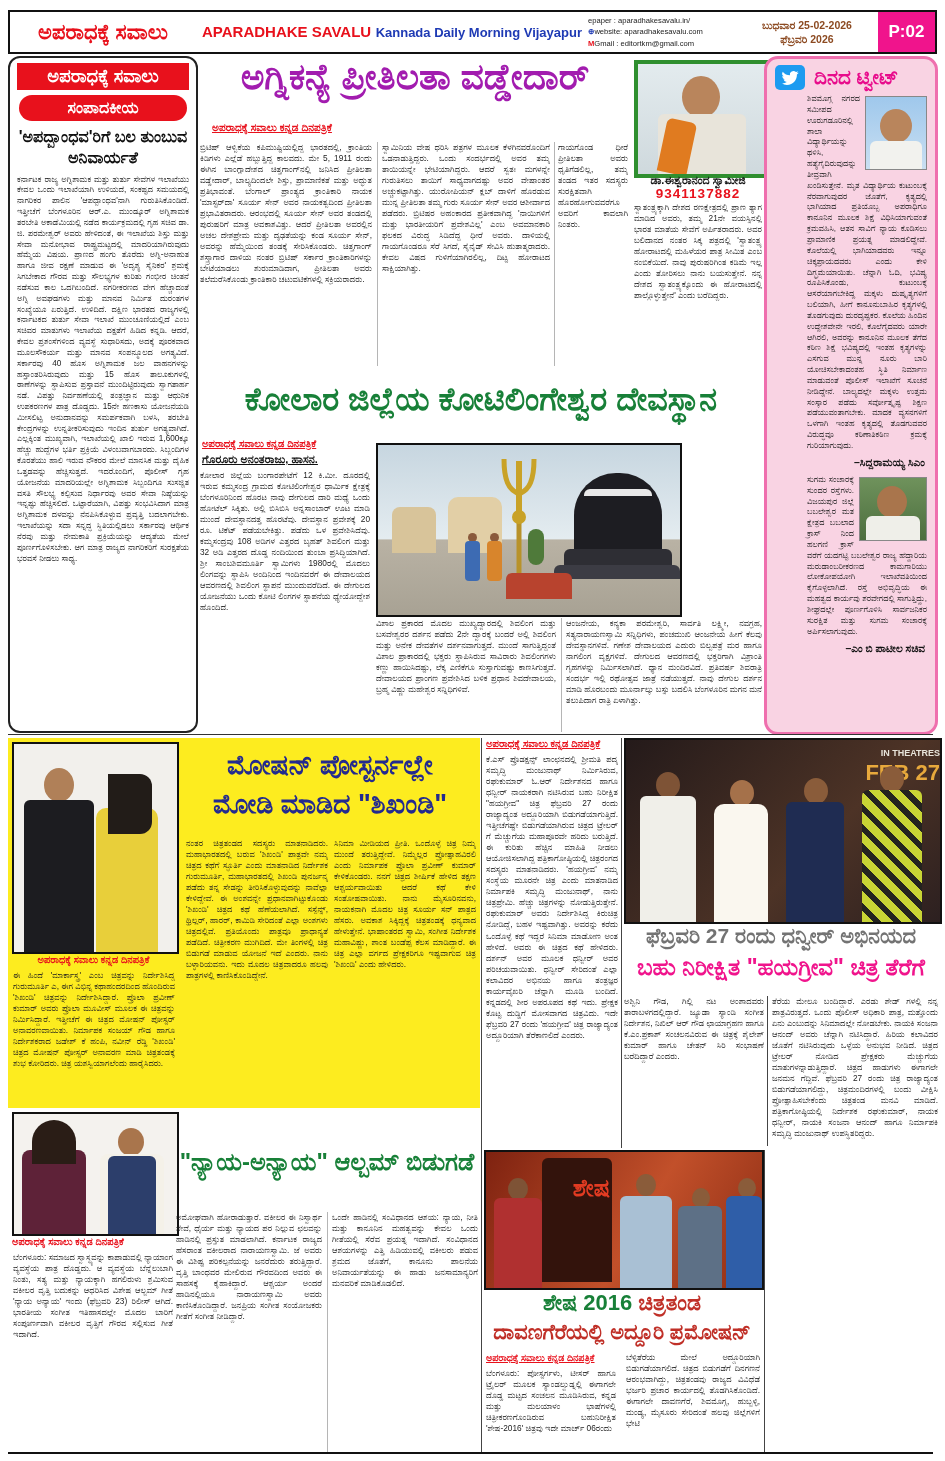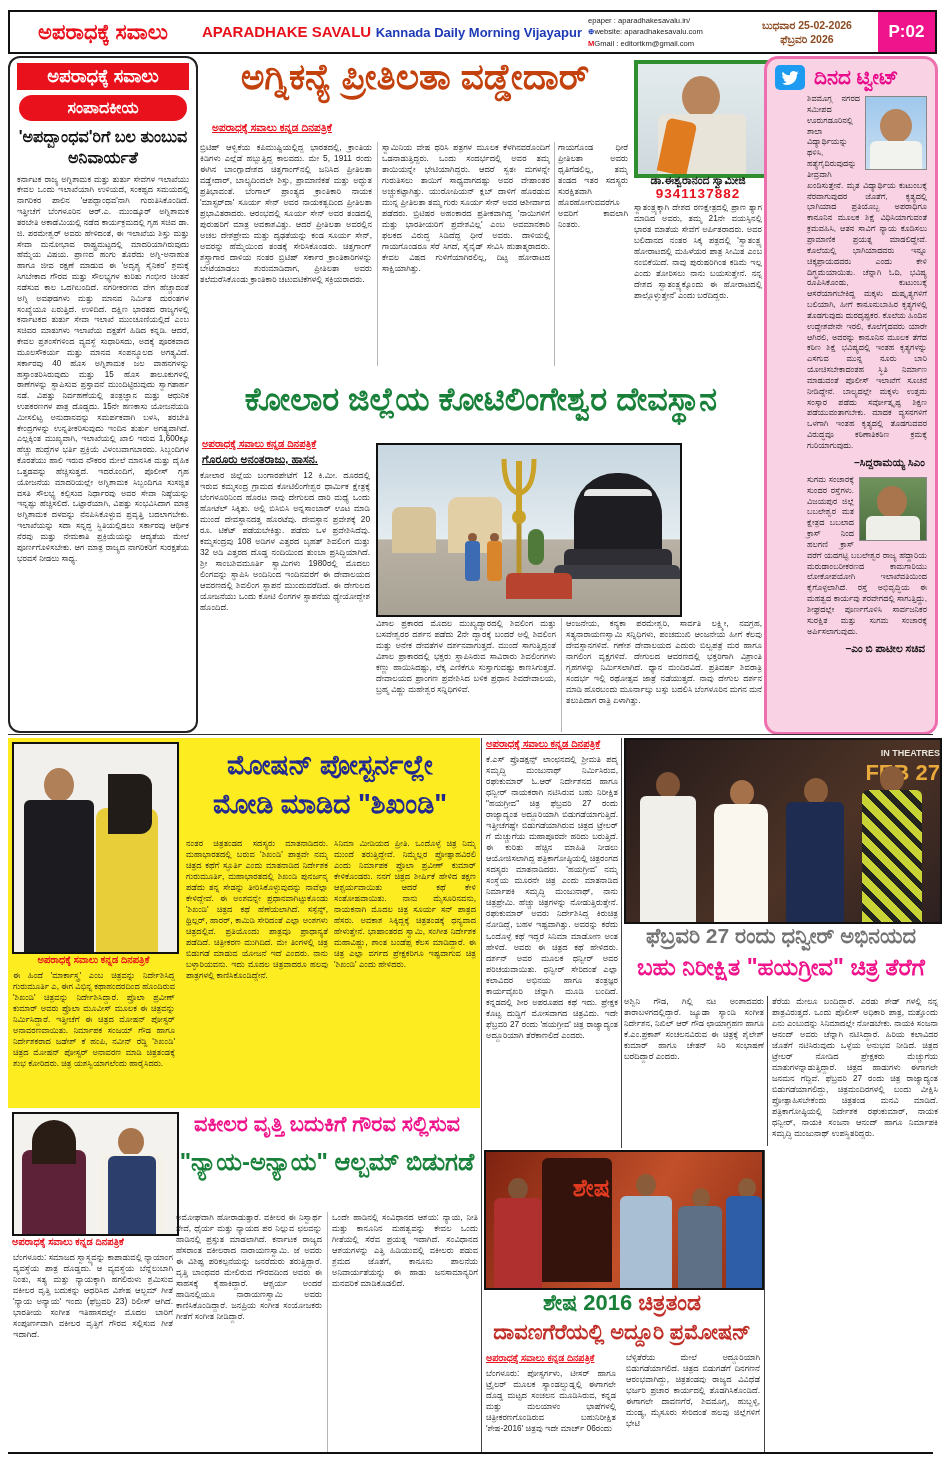--- a/index.html
+++ b/index.html
@@ -28,21 +28,21 @@
                align-items:center;justify-content:center;font-weight:bold;font-size:17px;}
 
   
   #edbox{left:8px;top:56px;width:190px;height:677px;border:2px solid #222;border-radius:12px;padding:4px 6px;box-sizing:border-box;}
   .ed-mast{background:#e8111c;color:#fff;text-align:center;font-size:18px;font-weight:bold;padding:3px 0;margin:1px 1px 5px;}
   .ed-pill{background:#e8111c;color:#fff;border-radius:16px;text-align:center;font-size:16px;font-weight:bold;padding:4px 0;margin:0 3px 6px;}
   .ed-head{font-size:16px;font-weight:bold;text-align:center;line-height:1.3;color:#101010;margin-bottom:6px;}
   .ed-body{font-size:8.2px;line-height:1.32;text-align:justify;color:#222;padding:0 1px;height:498px;overflow:hidden;}
 
   
-  #lead-headline{left:200px;top:56px;width:430px;height:62px;color:#c2410c;font-size:36px;}
+  #lead-headline{left:200px;top:56px;width:430px;height:62px;color:#a21caf;font-size:36px;}
   #lead-tagline{left:212px;top:121px;width:230px;}
   
   #twbox{left:764px;top:56px;width:174px;height:679px;background:#f9d3e3;border:3px solid #ef6fae;
          border-radius:14px;box-sizing:border-box;padding:6px 8px;}
   .tw-head{display:flex;align-items:center;margin-bottom:4px;}
   .tw-icon{width:30px;height:25px;background:#1d9bf0;border-radius:5px;display:flex;align-items:center;justify-content:center;}
   .tw-title{color:#e80c8c;font-size:20px;font-weight:bold;margin-left:9px;}
   .tw-text{font-size:8.1px;line-height:1.34;text-align:justify;color:#222;margin-left:32px;}
   .tw-sig{text-align:right;font-weight:bold;font-size:10.5px;color:#111;margin:4px 2px 6px 0;}
   .tw-photo{float:right;border:1px solid #888;margin:2px 0 3px 5px;position:relative;overflow:hidden;}
@@ -219,21 +219,20 @@
     <div class="head-c" style="left:26px;top:10px;width:26px;height:28px;background:#b98a62;"></div>
     <div class="fig" style="left:8px;top:36px;width:64px;height:84px;background:#5e2238;border-radius:8px 8px 0 0;"></div>
     <div class="fig" style="left:18px;top:6px;width:44px;height:44px;background:#2a1d16;border-radius:50% 50% 0 0;"></div>
     <div class="head-c" style="left:104px;top:14px;width:26px;height:28px;background:#a9754c;"></div>
     <div class="fig" style="left:86px;top:40px;width:64px;height:80px;background:#f4f1e8;border-radius:8px 8px 0 0;"></div>
     <div class="fig" style="left:94px;top:42px;width:48px;height:78px;background:#2c3e6b;border-radius:6px 6px 0 0;"></div>
   </div>
   <div class="abs cap-red" style="left:8px;top:1236px;width:171px;text-align:left;padding-left:4px;">ಅಪರಾಧಕ್ಕೆ ಸವಾಲು ಕನ್ನಡ ದಿನಪತ್ರಿಕೆ</div>
   <div class="abs body-text" style="left:13px;top:1252px;width:160px;height:200px;">ಬೆಂಗಳೂರು: ಸಮಾಜದ ಸ್ವಾಸ್ಥ್ಯವನ್ನು ಕಾಪಾಡುವಲ್ಲಿ ನ್ಯಾಯಾಂಗ ವ್ಯವಸ್ಥೆಯ ಪಾತ್ರ ದೊಡ್ಡದು. ಆ ವ್ಯವಸ್ಥೆಯ ಬೆನ್ನೆಲುಬಾಗಿ ನಿಂತು, ಸತ್ಯ ಮತ್ತು ನ್ಯಾಯಕ್ಕಾಗಿ ಹಗಲಿರುಳು ಶ್ರಮಿಸುವ ವಕೀಲರ ವೃತ್ತಿ ಬದುಕನ್ನು ಆಧರಿಸಿದ ವಿಶೇಷ ಆಲ್ಬಮ್ ಗೀತೆ 'ನ್ಯಾಯ ಅನ್ಯಾಯ' ಇಂದು (ಫೆಬ್ರವರಿ 23) ರಿಲೀಸ್ ಆಗಿದೆ. ಭಾರತೀಯ ಸಂಗೀತ ಇತಿಹಾಸದಲ್ಲೇ ಮೊದಲ ಬಾರಿಗೆ ಸಂಪೂರ್ಣವಾಗಿ ವಕೀಲರ ವೃತ್ತಿಗೆ ಗೌರವ ಸಲ್ಲಿಸುವ ಗೀತೆ ಇದಾಗಿದೆ.</div>
 
-  <div class="abs head-center h-mag" style="left:174px;top:1112px;width:306px;font-size:21px;">ವಕೀಲರ ವೃತ್ತಿ ಬದುಕಿಗೆ ಗೌರವ ಸಲ್ಲಿಸುವ</div>
   <div class="abs head-center h-green" style="left:174px;top:1148px;width:306px;font-size:24px;">"ನ್ಯಾಯ-ಅನ್ಯಾಯ" ಆಲ್ಬಮ್ ಬಿಡುಗಡೆ</div>
   <div class="abs body-text" style="left:176px;top:1212px;width:146px;height:240px;">ಅಮೋಘವಾಗಿ ಹೋರಾಡುತ್ತಾರೆ. ವಕೀಲರ ಈ ನಿಸ್ವಾರ್ಥ ಸೇವೆ, ಧೈರ್ಯ ಮತ್ತು ನ್ಯಾಯದ ಪರ ನಿಲ್ಲುವ ಛಲವನ್ನು ಹಾಡಿನಲ್ಲಿ ಪ್ರಸ್ತುತ ಮಾಡಲಾಗಿದೆ. ಕರ್ನಾಟಕ ರಾಜ್ಯದ ಹೆಸರಾಂತ ವಕೀಲರಾದ ನಾರಾಯಣಸ್ವಾಮಿ. ಜೆ ಅವರು ಈ ವಿಶಿಷ್ಟ ಪರಿಕಲ್ಪನೆಯನ್ನು ಜನರೆದುರು ತರುತ್ತಿದ್ದಾರೆ. ವೃತ್ತಿ ಬಾಂಧವರ ಮೇಲಿರುವ ಗೌರವದಿಂದ ಅವರು ಈ ಸಾಹಸಕ್ಕೆ ಕೈಹಾಕಿದ್ದಾರೆ. ಆಶ್ಚರ್ಯ ಅಂದರೆ ಹಾಡಿನಲ್ಲಿಯೂ ನಾರಾಯಣಸ್ವಾಮಿ ಅವರು ಕಾಣಿಸಿಕೊಂಡಿದ್ದಾರೆ. ಜನಪ್ರಿಯ ಸಂಗೀತ ಸಂಯೋಜಕರು ಗೀತೆಗೆ ಸಂಗೀತ ನೀಡಿದ್ದಾರೆ.</div>
   <div class="abs body-text" style="left:332px;top:1212px;width:146px;height:240px;">ಒಂದೇ ಹಾಡಿನಲ್ಲಿ ಸಂವಿಧಾನದ ಆಶಯ: ನ್ಯಾಯ, ನೀತಿ ಮತ್ತು ಕಾನೂನಿನ ಮಹತ್ವವನ್ನು ಕೇವಲ ಒಂದು ಗೀತೆಯಲ್ಲಿ ಸೆರೆವ ಪ್ರಯತ್ನ ಇದಾಗಿದೆ. ಸಂವಿಧಾನದ ಆಶಯಗಳನ್ನು ಎತ್ತಿ ಹಿಡಿಯುವಲ್ಲಿ ವಕೀಲರು ಪಡುವ ಶ್ರಮದ ಜೊತೆಗೆ, ಕಾನೂನು ಪಾಲನೆಯ ಅನಿವಾರ್ಯತೆಯನ್ನು ಈ ಹಾಡು ಜನಸಾಮಾನ್ಯರಿಗೆ ಮನವರಿಕೆ ಮಾಡಿಕೊಡಲಿದೆ.</div>
   <div class="rule-v light" style="left:327px;top:1212px;height:240px;"></div>
 
   <div class="photo" style="left:484px;top:1150px;width:276px;height:136px;background:linear-gradient(120deg,#7e2210,#c2502a 55%,#8c2c14);">
     <div class="fig" style="left:56px;top:6px;width:70px;height:124px;background:#33130c;"></div>
     <div class="poster-txt" style="left:58px;top:22px;width:66px;font-size:24px;color:#e23b22;">ಶೇಷ</div>
     <div class="head-c" style="left:22px;top:26px;width:20px;height:22px;background:#7e5336;"></div>
     <div class="fig" style="left:8px;top:46px;width:48px;height:90px;background:#b03030;"></div>

